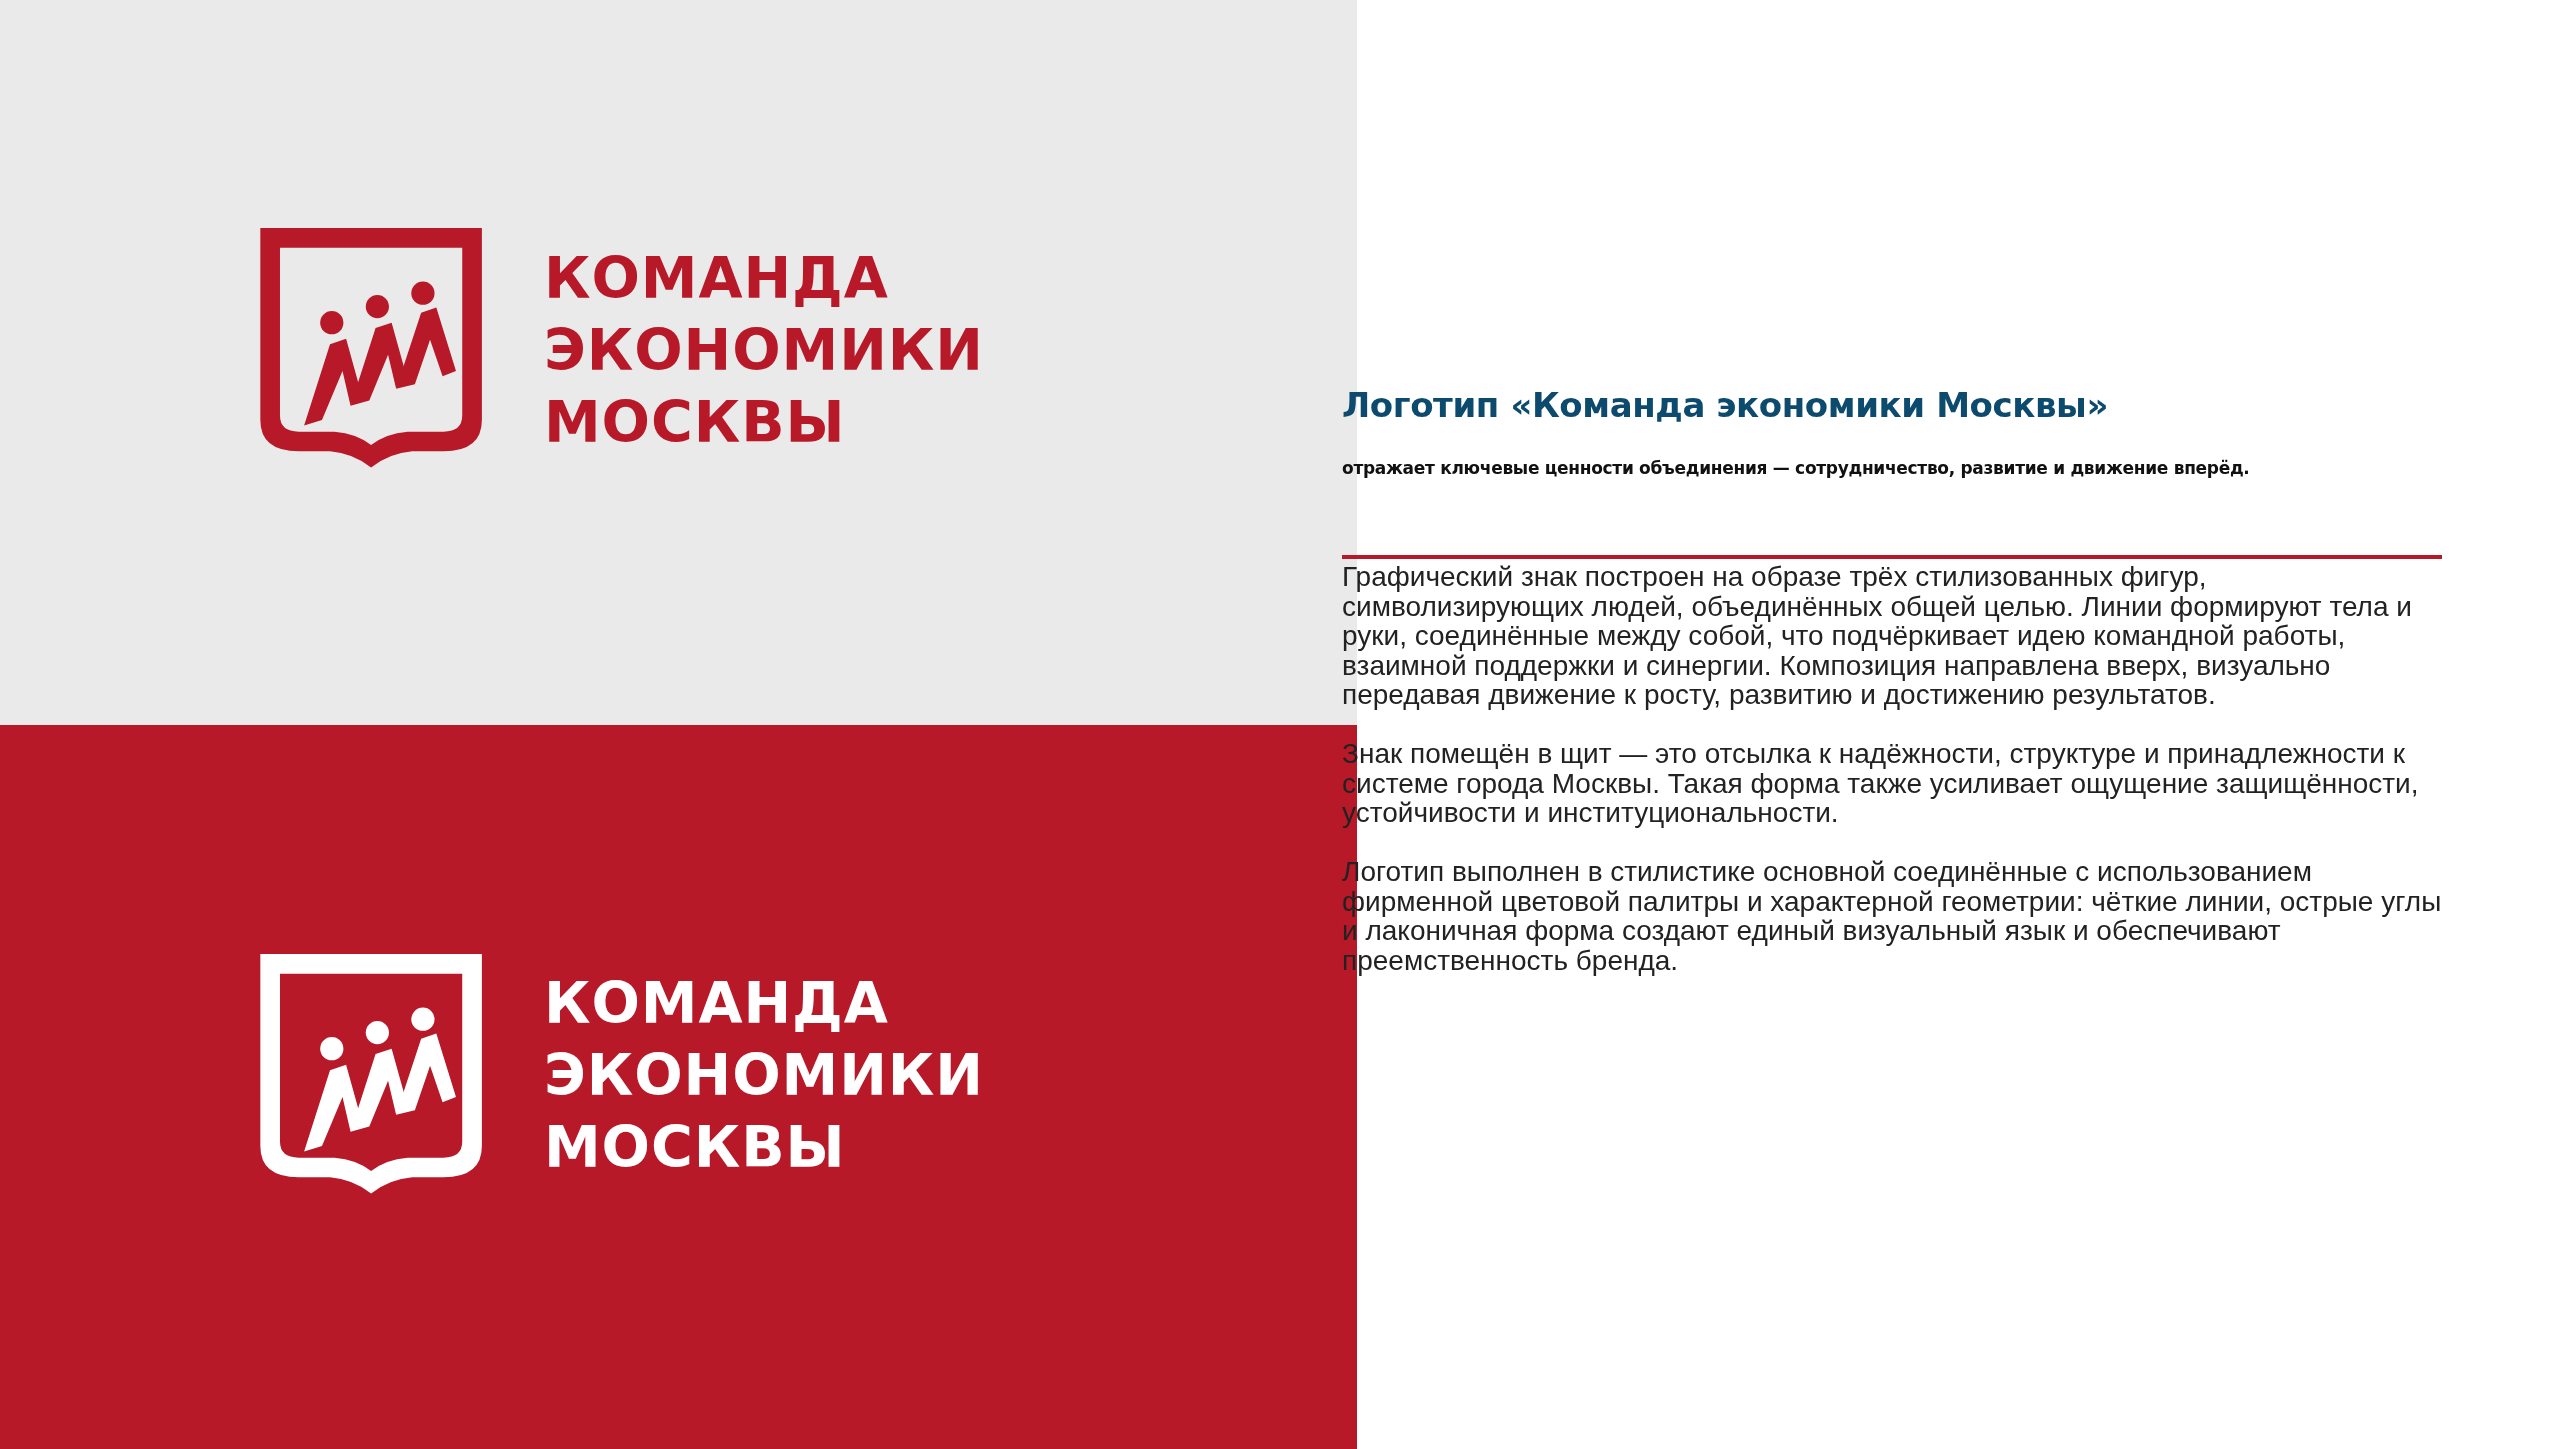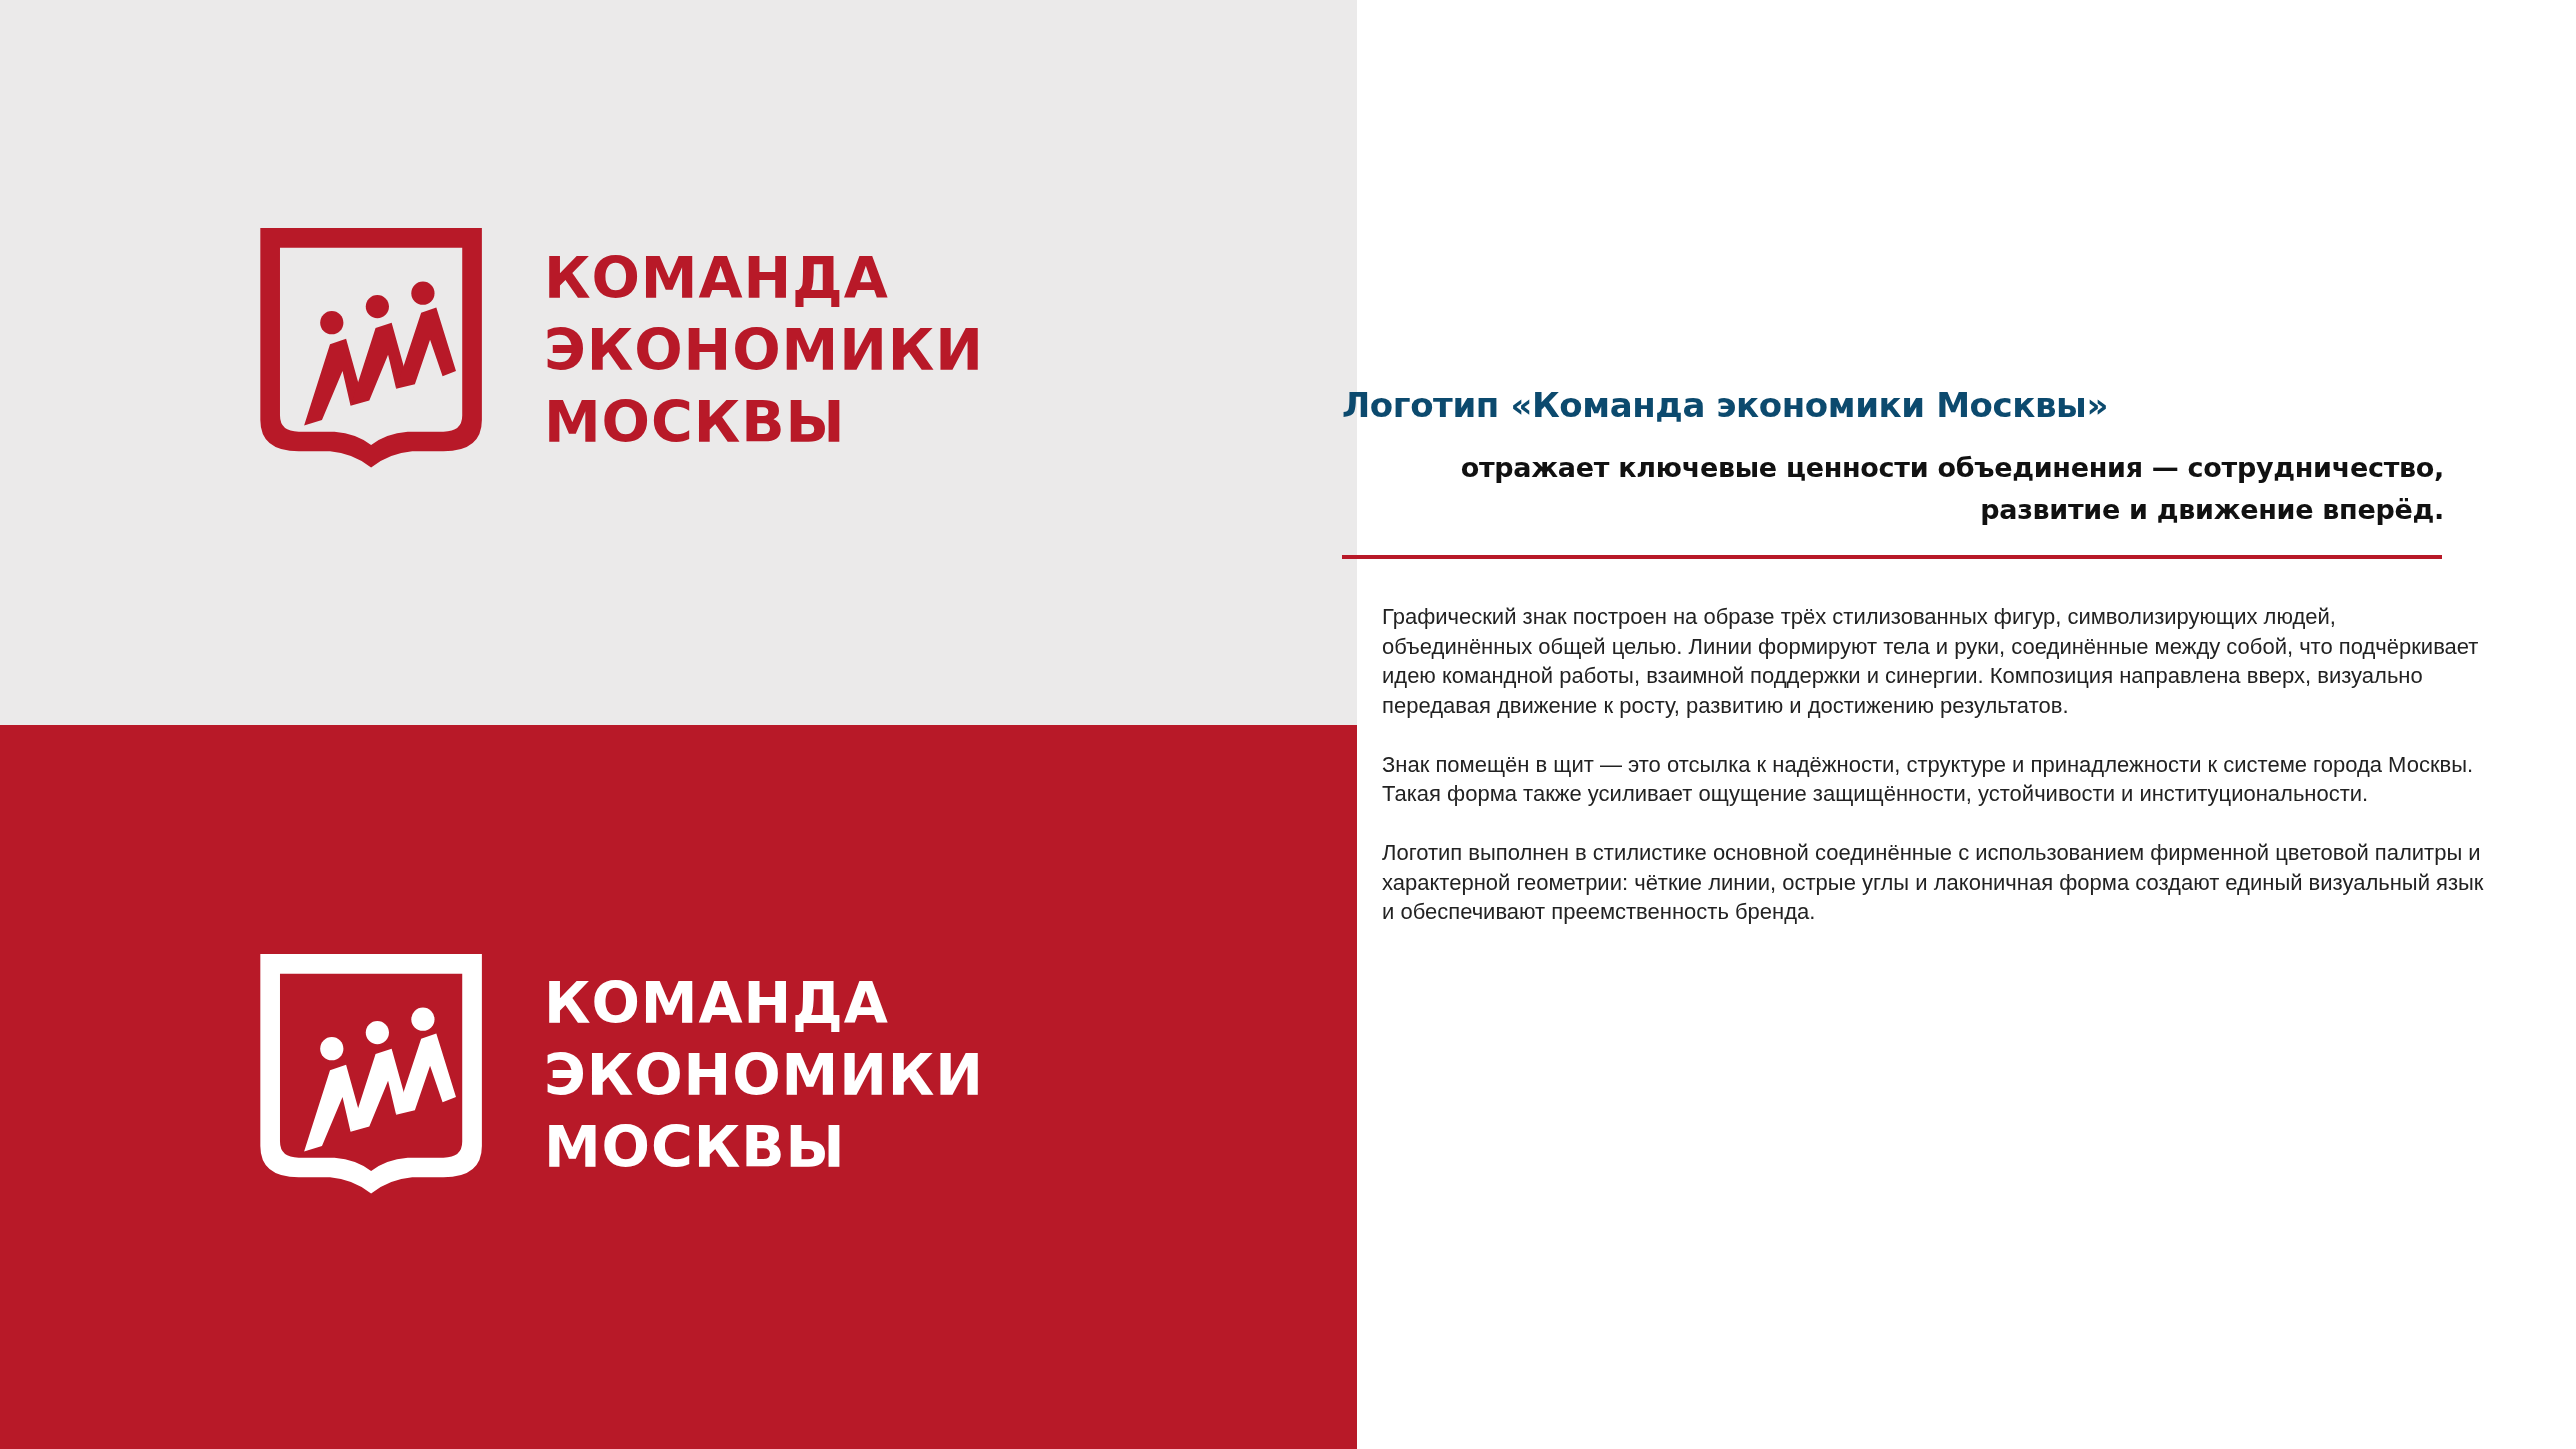--- a/index.html
+++ b/index.html
@@ -6,23 +6,23 @@
   body { width:2576px; height:1449px; position:relative; overflow:hidden; background:#ffffff; font-family:"Liberation Sans", sans-serif; }
   .panel { position:absolute; left:0; width:1357px; }
   .panel-top { top:0; height:725px; background:#ebeaea; }
   .panel-bottom { top:725px; height:725px; background:#b81928; }
   .logo { position:absolute; left:260px; }
   .logo svg { position:absolute; left:0; top:0; }
   .wordmark { position:absolute; left:544px; font-family:"DejaVu Sans", sans-serif; font-weight:bold; font-size:57px; line-height:72px; letter-spacing:0.9px; }
   .wordmark div { white-space:nowrap; }
   .right { position:absolute; left:1342px; top:0; width:1102px; }
   .title { position:absolute; top:385px; left:0; font-family:"DejaVu Sans", sans-serif; font-weight:bold; font-size:34px; color:#0c4a6e; white-space:nowrap; letter-spacing:-0.4px; }
-  .subtitle { position:absolute; top:447px; left:0; font-family:"DejaVu Sans", sans-serif; font-weight:bold; font-size:27px; line-height:42px; color:#111; width:1102px; letter-spacing:-0.3px;text-align:right; }
+  .subtitle { position:absolute; top:447px; left:0; font-family:"DejaVu Sans", sans-serif; font-weight:bold; font-size:17px; line-height:42px; color:#111; width:1102px; letter-spacing:-0.3px; }
   .divider { position:absolute; top:555px; left:0; width:1100px; height:3.6px; background:#b81928; }
-  .body { position:absolute; top:602px; left:0; width:1109px; font-family:"Liberation Sans", sans-serif; font-size:22px; line-height:29.5px; color:#222;margin-left:40px; }
+  .body { position:absolute; top:562px; left:0; width:1109px; font-family:"Liberation Sans", sans-serif; font-size:28px; line-height:29.5px; color:#222; }
   .body p { margin:0 0 29.5px 0; }
 </style>
 </head>
 <body>
 
 <div class="panel panel-top">
   <div class="logo" style="top:228px;">
     <svg width="224" height="268" viewBox="0 0 250 300">
       <path d="M0 0 H248 V215 Q248 250 205 250 H170 Q145 252 124 268 Q103 252 78 250 H43 Q0 250 0 215 Z" fill="#b81928"></path>
       <path d="M22 22 H226 V210 Q226 228 205 228 H165 Q140 230 124 243 Q108 230 83 228 H43 Q22 228 22 210 Z" fill="#ebeaea"></path>

